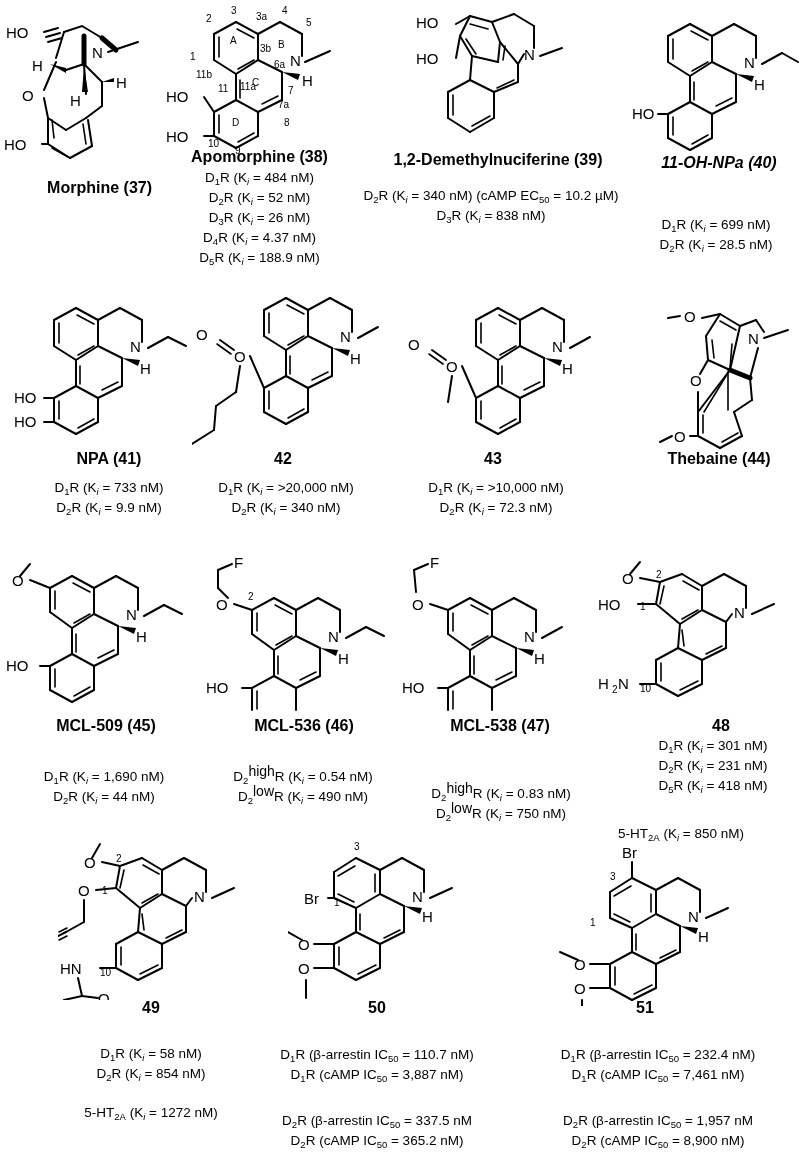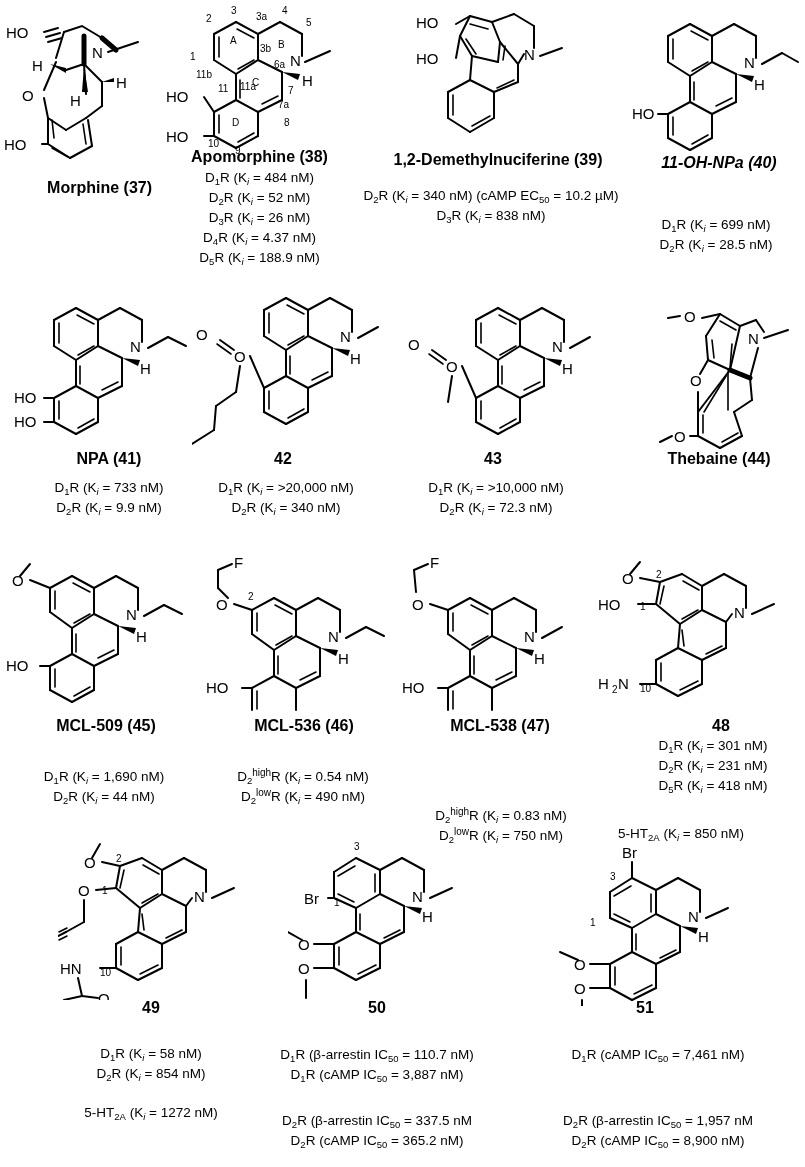--- a/index.html
+++ b/index.html
@@ -14,21 +14,21 @@
   .struct svg{display:block;}
   .cname{
     text-align:center;font-weight:bold;font-size:16px;line-height:16px;
     white-space:nowrap;
   }
   .cdata{
     text-align:center;font-size:13.5px;line-height:19px;white-space:nowrap;
   }
   .cdata div{white-space:nowrap;}
   sub{font-size:9.5px;vertical-align:baseline;position:relative;top:3px;}
-  sup{font-size:10px;vertical-align:baseline;position:relative;top:-5px;}
+  sup{font-size:14px;vertical-align:baseline;position:relative;top:-5px;}
   .ital{font-style:italic;}
   
   svg text{font-family:"Liberation Sans","DejaVu Sans",sans-serif;font-size:15px;fill:#000;}
   svg text.small{font-size:10px;}
   svg .bond{stroke:#000;stroke-width:2;fill:none;stroke-linecap:round;}
   svg .bondT{stroke:#000;stroke-width:1.6;fill:none;stroke-linecap:round;}
   svg .wedge{fill:#000;stroke:none;}
   svg .fat{stroke:#000;stroke-width:5;fill:none;stroke-linecap:round;}
 </style>
 </head>
@@ -545,21 +545,21 @@
       <path class="bondT" d="M92 120 L92 102"></path>
       <path class="bond" d="M88 122 L66 134"></path>
       <path class="bond" d="M66 134 L66 156"></path>
       <path class="bondT" d="M71 137 L71 155"></path>
       <path class="bond" d="M110 134 L110 156"></path>
       <text x="20" y="139">HO</text>
       <path class="bond" d="M56 134 L66 134"></path>
     </svg>
   </div>
   <div class="cell cname" style="left:412px;top:718px;width:176px;">MCL-538 (47)</div>
-  <div class="cell cdata" style="left:396px;top:806px;width:210px;text-align:center;">
+  <div class="cell cdata" style="left:396px;top:784px;width:210px;text-align:center;">
     <div>D<sub>2</sub><sup>high</sup>R (K<sub class="ital">i</sub> =  0.83 nM)</div>
     <div>D<sub>2</sub><sup>low</sup>R (K<sub class="ital">i</sub> = 750 nM)</div>
   </div>
 
   <div class="struct" style="left:598px;top:556px;">
     <svg width="190" height="150" viewBox="0 0 190 150">
       <text x="24" y="28">O</text>
       <path class="bond" d="M32 18 L42 6"></path>
       <path class="bond" d="M42 22 L62 26"></path>
       <path class="bond" d="M62 26 L58 48"></path>
@@ -772,20 +772,21 @@
       <text x="26" y="132">O</text>
       <path class="bond" d="M42 126 L62 126"></path>
       <path class="bond" d="M30 122 L12 114"></path>
       <text x="26" y="156">O</text>
       <path class="bond" d="M42 150 L62 150"></path>
       <path class="bond" d="M34 162 L34 168"></path>
     </svg>
   </div>
   <div class="cell cname" style="left:590px;top:1000px;width:110px;">51</div>
   <div class="cell cdata" style="left:512px;top:1045px;width:292px;">
+    <div>D<sub>1</sub>R (β-arrestin IC<sub>50</sub> = 232.4 nM)</div>
     <div>D<sub>1</sub>R (cAMP IC<sub>50</sub> = 7,461 nM)</div>
   </div>
   <div class="cell cdata" style="left:512px;top:1111px;width:292px;">
     <div>D<sub>2</sub>R (β-arrestin IC<sub>50</sub> = 1,957 nM</div>
     <div>D<sub>2</sub>R (cAMP IC<sub>50</sub> = 8,900 nM)</div>
   </div>
 
 </div>
 
 </body></html>

